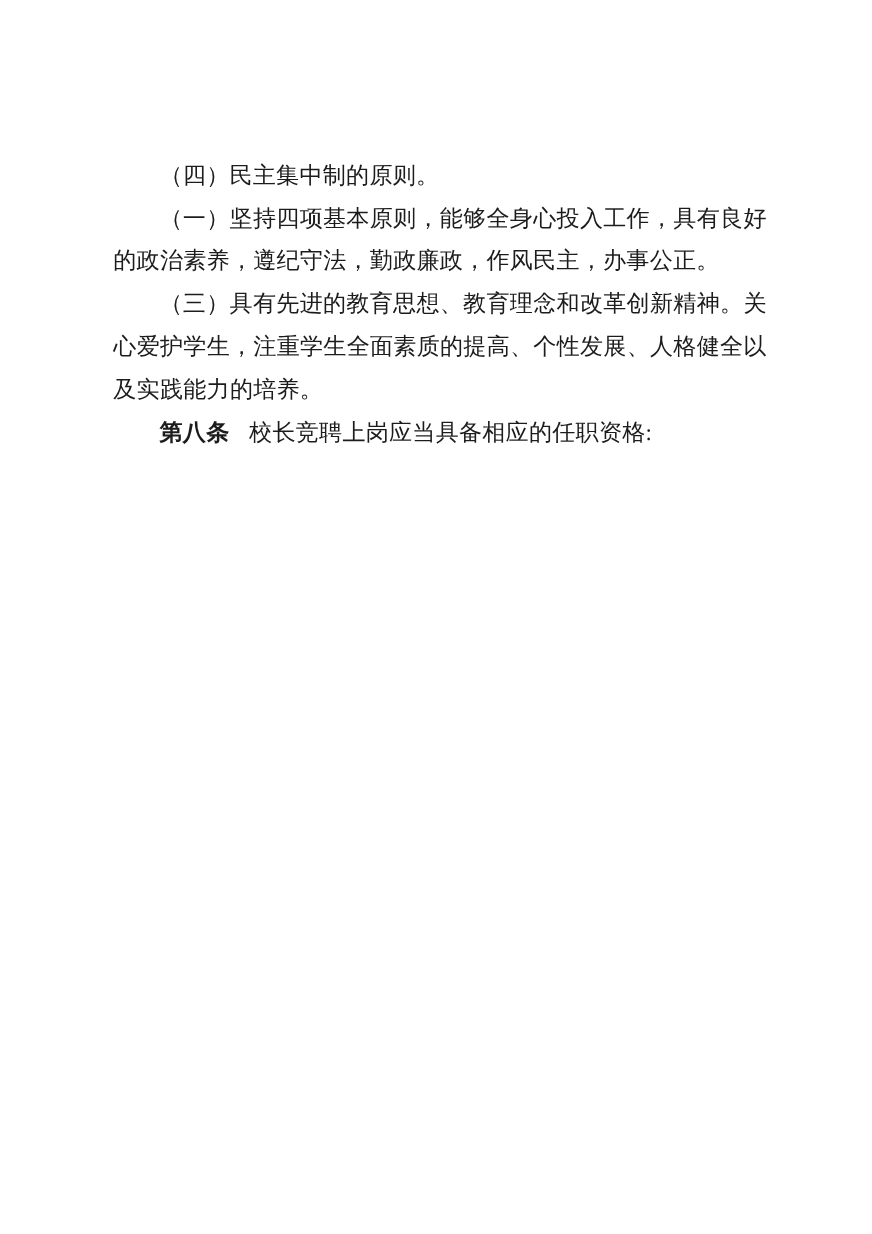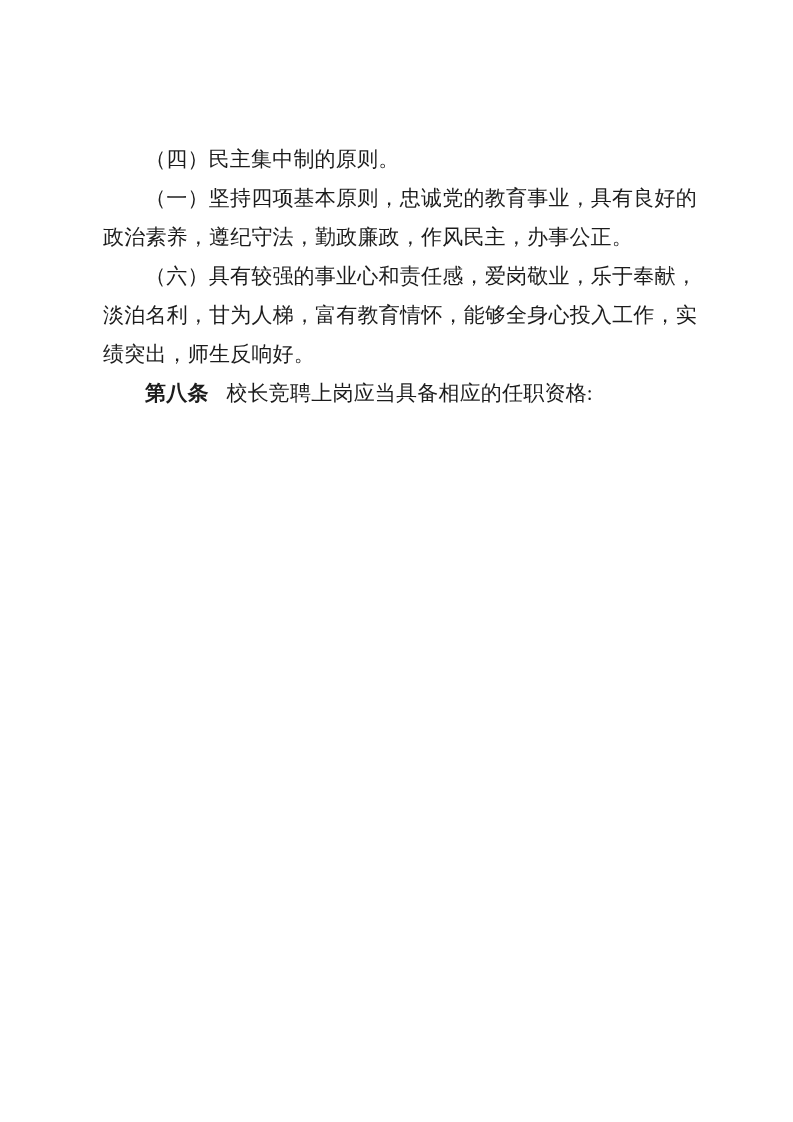--- a/index.html
+++ b/index.html
@@ -48,27 +48,27 @@
 </style>
 </head>
 <body>
 
 <div class="page">
   <div class="content">
 
     <p class="para"><span>（四）民主集中制的原则。</span></p>
 
 
-    <p class="para"><span>（一）坚持四项基本原则，忠诚党的教育事业，具有良好的政治素养，遵纪守法，勤政廉政，作风民主，办事公正。</span></p>
+    <p class="para"><span>（一）坚持四项基本原则，能够全身心投入工作，具有良好的政治素养，遵纪守法，勤政廉政，作风民主，办事公正。</span></p>
+
+
+    <p class="para"><span>（三）具有先进的教育思想、教育理念和改革创新精神。关心爱护学生，注重学生全面素质的提高、个性发展、人格健全以及实践能力的培养。</span></p>
 
 
 
-
-
-    <p class="para"><span>（六）具有较强的事业心和责任感，爱岗敬业，乐于奉献，淡泊名利，甘为人梯，富有教育情怀，能够全身心投入工作，实绩突出，师生反响好。</span></p>
 
 
     <p class="para"><b class="lead">第八条</b><span>校长竞聘上岗应当具备相应的任职资格:</span></p>
 
   </div>
 
   <div class="footer">
     <span>3</span>
   </div>
 </div>

